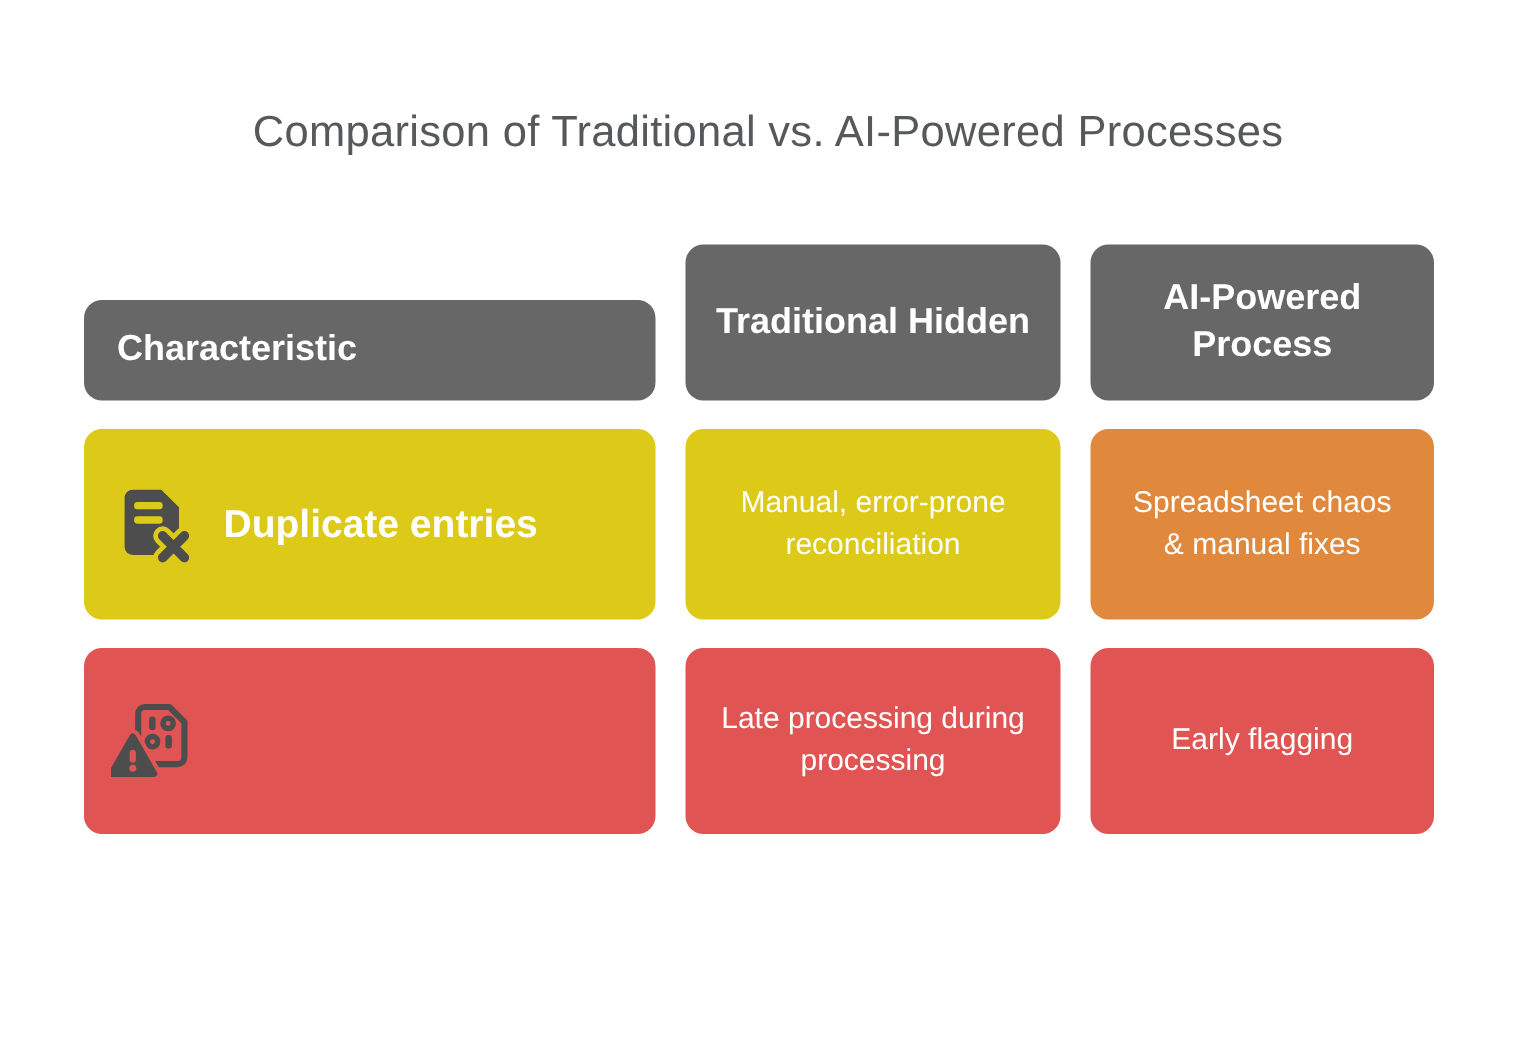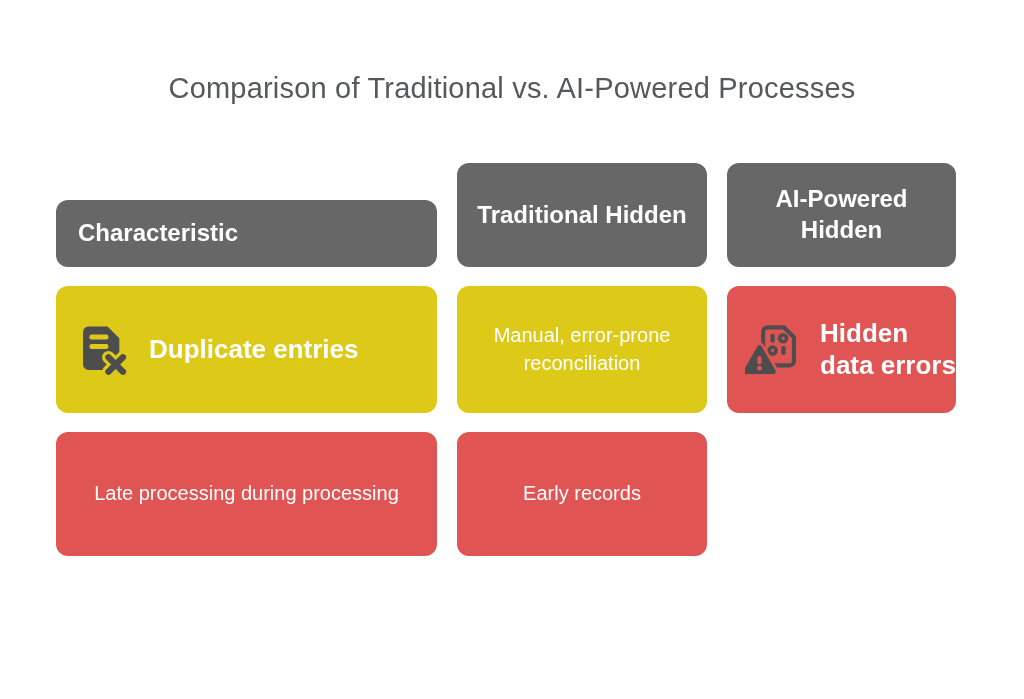--- a/index.html
+++ b/index.html
@@ -88,53 +88,55 @@
 
   <div class="grid">
 
     <div class="cell hcell first">
       <span>Characteristic</span>
     </div>
     <div class="cell hcell">
       <span>Traditional Hidden</span>
     </div>
     <div class="cell hcell">
-      <span>AI-Powered Hidden</span>
+      <span>AI-Powered Process</span>
     </div>
 
     <div class="cell row-colored char-cell" style="--row-color: #ddca18;">
       <svg class="icon" width="58" height="58" viewBox="0 0 64 64">
         <path class="ink" d="M16 6 h21 l13 13 v29 a6 6 0 0 1 -6 6 H16 a6 6 0 0 1 -6 -6 V12 a6 6 0 0 1 6 -6 Z"></path>
         <rect class="knockout" x="17" y="15" width="21" height="5.5" rx="2.5"></rect>
         <rect class="knockout" x="17" y="25.5" width="21" height="5.5" rx="2.5"></rect>
         <path class="knockout-stroke" d="M38 40 L54 56 M54 40 L38 56" stroke-width="14" stroke-linecap="round"></path>
         <path class="ink-stroke" d="M38 40 L54 56 M54 40 L38 56" stroke-width="7" stroke-linecap="round"></path>
       </svg>
       <span class="label">Duplicate entries</span>
     </div>
     <div class="cell row-colored val-cell" style="--row-color: #ddca18;">
       <span>Manual, error-prone reconciliation</span>
     </div>
 
+    <div class="cell row-colored val-cell" style="--row-color: #e0883c;">
+      <span>Spreadsheet chaos &amp; manual fixes</span>
+    </div>
 
     <div class="cell row-colored char-cell" style="--row-color: #e05453;">
       <svg class="icon" width="58" height="58" viewBox="0 0 64 64">
         <path class="ink-stroke" d="M25 7 h18 l11 11 v26 a5 5 0 0 1 -5 5 H25 a5 5 0 0 1 -5 -5 V12 a5 5 0 0 1 5 -5 Z" stroke-width="4.5" stroke-linejoin="round"></path>
         <rect class="ink" x="28" y="14" width="4.8" height="10" rx="2.2"></rect>
         <circle class="ink-stroke" cx="42" cy="19" r="3.8" stroke-width="4"></circle>
         <circle class="ink-stroke" cx="30.5" cy="32.5" r="3.8" stroke-width="4"></circle>
         <rect class="ink" x="40" y="27.5" width="4.8" height="10" rx="2.2"></rect>
         <path class="knockout-stroke" d="M16 29 L31.5 56 H0.5 Z" stroke-width="11" stroke-linejoin="round"></path>
         <path class="ink" d="M16 29 L31.5 56 H0.5 Z" stroke="#4d4d4d" stroke-width="5" stroke-linejoin="round"></path>
         <rect class="knockout" x="13.7" y="38.5" width="4.6" height="9.5" rx="2.3"></rect>
         <circle class="knockout" cx="16" cy="52" r="2.6"></circle>
       </svg>
-      <span class="label">Hidden data errors</span>
     </div>
     <div class="cell row-colored val-cell" style="--row-color: #e05453;">
       <span>Late processing during processing</span>
     </div>
     <div class="cell row-colored val-cell" style="--row-color: #e05453;">
-      <span>Early records</span>
+      <span>Early flagging</span>
     </div>
 
   </div>
 </div>
 
 </body></html>

